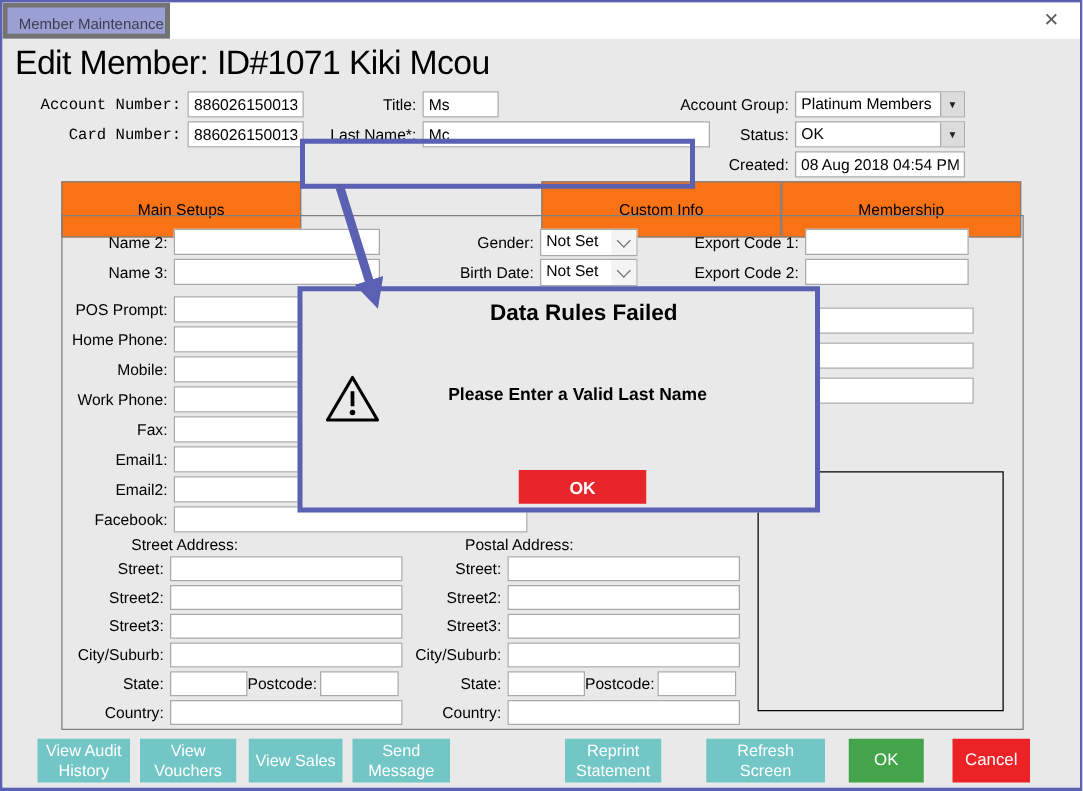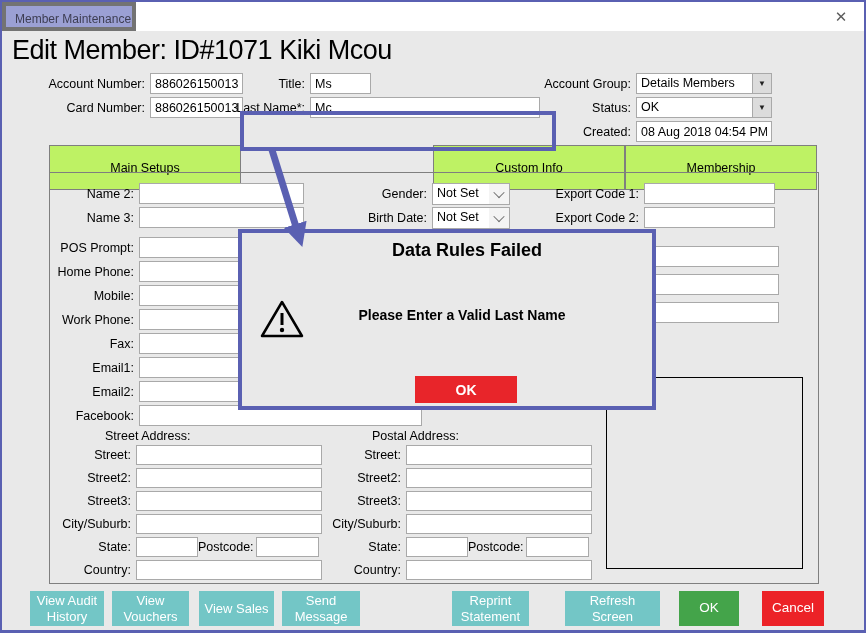--- a/index.html
+++ b/index.html
@@ -23,42 +23,42 @@
   .page-title { position:absolute; left:10px; top:4px; font-size:27px; color:#000;
                 letter-spacing:-0.5px; white-space:nowrap; }
 
   .lblrow { display:flex; align-items:center; height:21px; margin-bottom:3px; }
   .lbl { font-size:12.5px; color:#000; text-align:right; padding-right:5px; white-space:nowrap; }
   input.tb { height:21px; border:1px solid #a9a9a9; background:#fff; font-family:"Liberation Sans",sans-serif;
              font-size:12.5px; padding:0 4px; color:#000; }
 
   
   .id-col1 { position:absolute; left:20px; top:42px; }
-  .id-col1 .lbl { width:128px; }
+  .id-col1 .lbl { width:128px;font-family:Liberation Mono, monospace; }
   .id-col1 input { width:93px; }
   .id-col2 { position:absolute; left:180px; top:42px; }
-  .id-col2 .lbl { width:128px; }
+  .id-col2 .lbl { width:156px; }
   .id-col3 { position:absolute; left:500px; top:42px; }
   .id-col3 .lbl { width:134px; }
   .id-col3 input { width:136px; }
 
   .combo { display:flex; width:136px; height:21px; border:1px solid #a9a9a9; background:#fff; }
   .combo .combo-text { flex:1; font-size:12.5px; padding:2px 4px; white-space:nowrap; overflow:hidden; }
   .combo .combo-btn { width:19px; background:#dcdcdc; border-left:1px solid #a9a9a9;
                       display:flex; align-items:center; justify-content:center;
                       font-size:8px; color:#222; }
 
   .combo2 { display:flex; width:78px; height:22px; border:1px solid #a9a9a9; background:#fff; }
   .combo2 .combo-text { flex:1; font-size:12.5px; padding:2px 4px; white-space:nowrap; overflow:hidden; }
   .combo2 .combo-btn2 { width:20px; display:flex; align-items:center; justify-content:center; background:#f4f4f4; }
   .chev { width:8px; height:8px; border-right:1.6px solid #707070; border-bottom:1.6px solid #707070;
           transform:rotate(45deg) translate(-1px,-1px); }
 
   
-  .tab { position:absolute; top:114px; height:45px; width:192px; background:#bef264;
+  .tab { position:absolute; top:114px; height:45px; width:192px; background:#f97316;
          border:1px solid #7f7f7f; font-size:12.5px; color:#000;
          display:flex; align-items:center; justify-content:center; cursor:pointer; }
   .tab.active { background:#ffffff; font-weight:bold; height:28px; border-bottom:none; z-index:3; }
   .tab-panel { position:absolute; left:47px; top:141px; width:770px; height:412px;
                border:1px solid #7f7f7f; }
 
   
   .col-left { position:absolute; left:20px; top:152px; }
   .col-left .lbl { width:117px; }
   .col-left input { width:165px; }
@@ -145,21 +145,21 @@
       <div class="lblrow">
         <span class="lbl">Last Name*:</span>
         <input class="tb" style="width: 230px;" value="Mc">
       </div>
     </div>
 
     <div class="id-col3">
       <div class="lblrow">
         <span class="lbl">Account Group:</span>
         <div class="combo">
-          <span class="combo-text">Details Members</span>
+          <span class="combo-text">Platinum Members</span>
           <span class="combo-btn">▼</span>
         </div>
       </div>
       <div class="lblrow">
         <span class="lbl">Status:</span>
         <div class="combo">
           <span class="combo-text">OK</span>
           <span class="combo-btn">▼</span>
         </div>
       </div>

